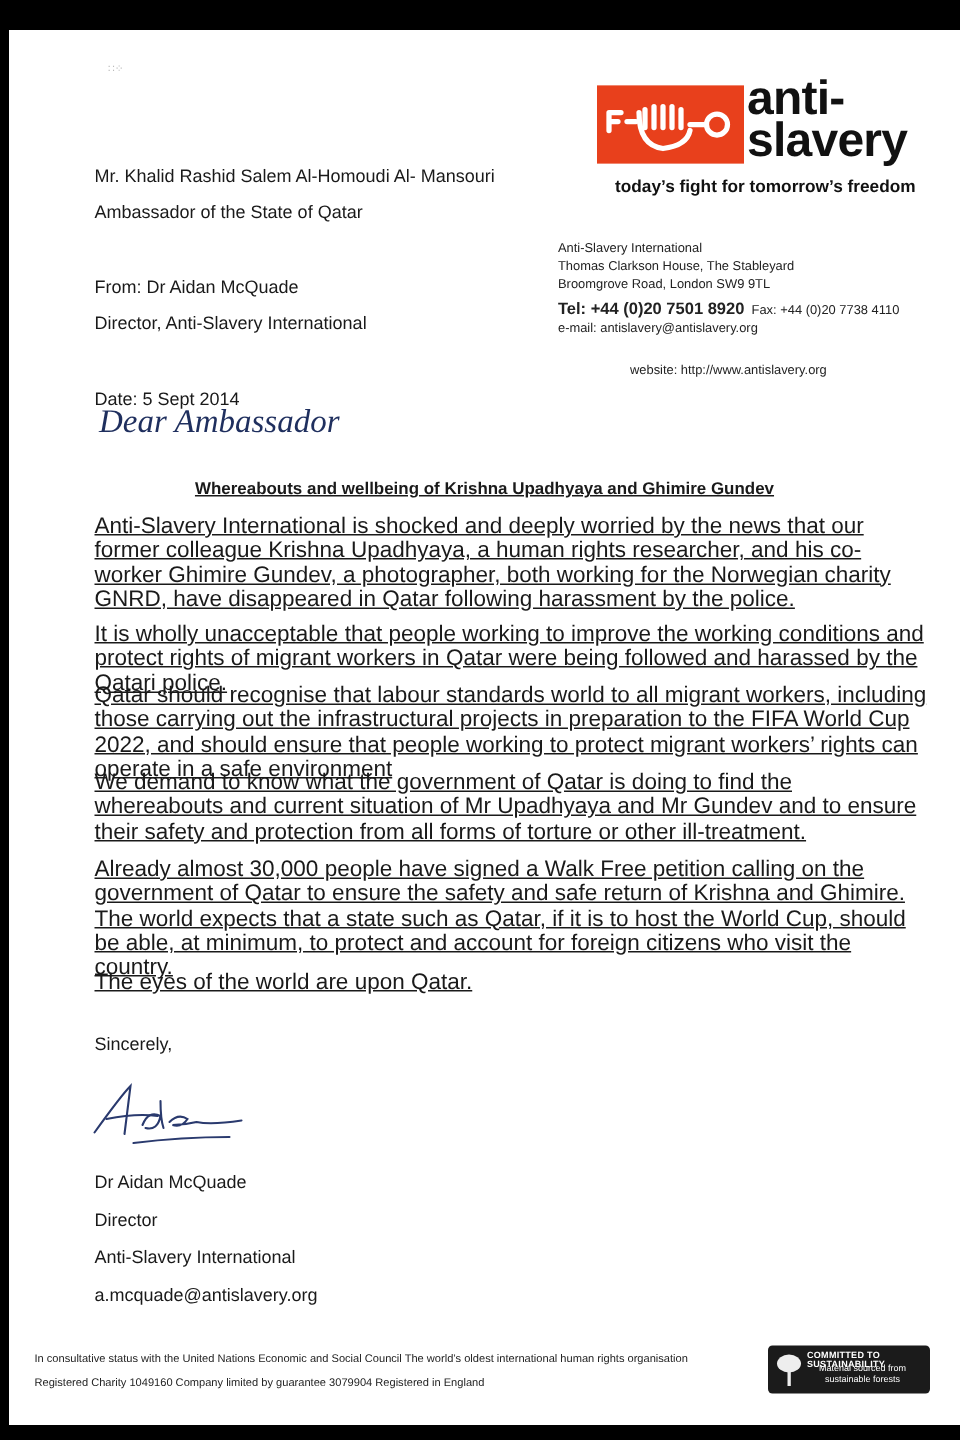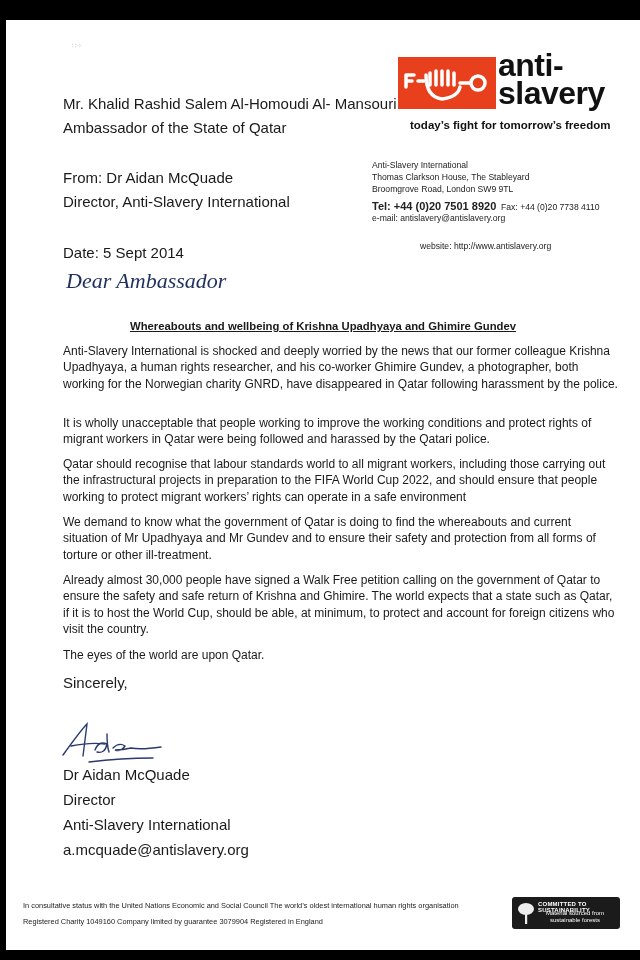--- a/index.html
+++ b/index.html
@@ -1,19 +1,19 @@
 <!DOCTYPE html>
 <html><head>
 <meta charset="utf-8">
 <style>
   html, body { margin:0; padding:0; }
   body { width:640px; height:960px; background:#000; position:relative; overflow:hidden; font-family:"Liberation Sans", sans-serif; }
   .page { position:absolute; left:6px; top:20px; width:634px; height:930px; background:#fff; }
-  .t { position:absolute; color:#1a1a1a; font-family:"Liberation Sans", sans-serif; font-size:15px; line-height:16px; white-space:nowrap; }
-  .para { position:absolute; left:57px; width:555px; color:#1a1a1a; font-family:"Liberation Sans", sans-serif; font-size:12px; line-height:16.3px; }
+  .t { position:absolute; color:#1a1a1a; font-family:"Liberation Sans", sans-serif; font-size:12px; line-height:16px; white-space:nowrap;margin-top:13px; }
+  .para { position:absolute; left:57px; width:555px; color:#1a1a1a; font-family:"Liberation Sans", sans-serif; font-size:15px; line-height:16.3px;text-decoration:underline; }
   .subject { position:absolute; left:0; width:634px; text-align:center; top:300px; font-weight:bold; font-size:11.3px; text-decoration:underline; color:#1a1a1a; }
   .logo { position:absolute; left:392px; top:37px; width:236px; height:90px; }
   .logo-mark { position:absolute; left:0; top:0; width:98px; height:52px; background:#e8401c; }
   .logo-text { position:absolute; left:100px; top:-6px; font-family:"Liberation Sans", sans-serif; font-weight:bold; font-size:32px; line-height:28px; color:#111; letter-spacing:-0.5px; }
   .tagline { position:absolute; left:12px; top:62px; font-weight:bold; font-size:11.5px; color:#111; white-space:nowrap; }
   .addr { position:absolute; left:366px; font-size:8.6px; line-height:12.5px; color:#222; white-space:nowrap; }
   .handwrite { position:absolute; font-family:Liberation Serif, serif; font-style:italic; color:#1f2f5e; }
   .footer { position:absolute; left:17px; font-size:7.4px; color:#222; white-space:nowrap; }
   .badge { position:absolute; left:506px; top:877px; width:108px; height:32px; background:#1b1b1b; border-radius:3px; color:#fff; }
   .badge .b1 { position:absolute; left:26px; top:4px; font-size:6px; font-weight:bold; letter-spacing:0.2px; }

